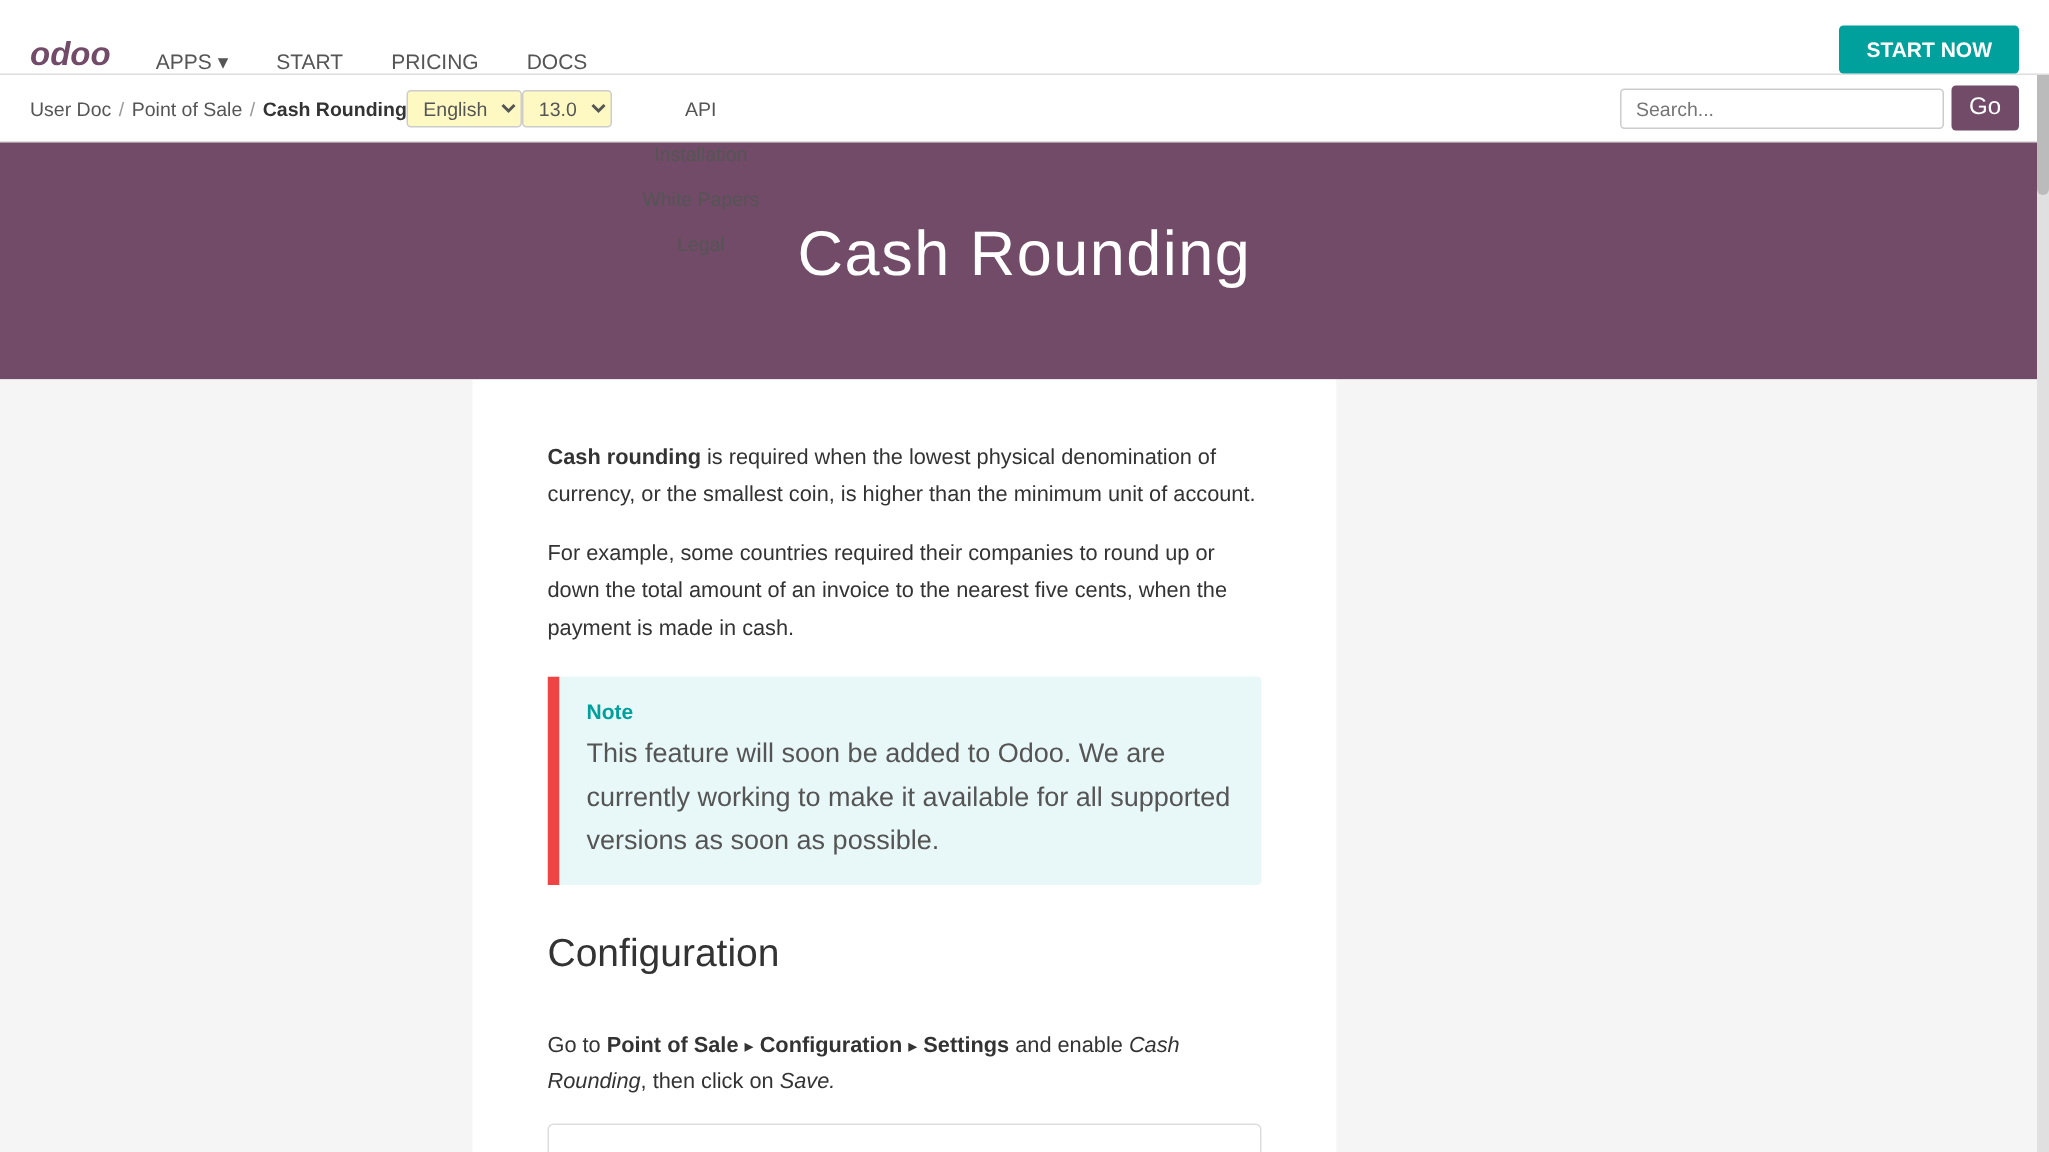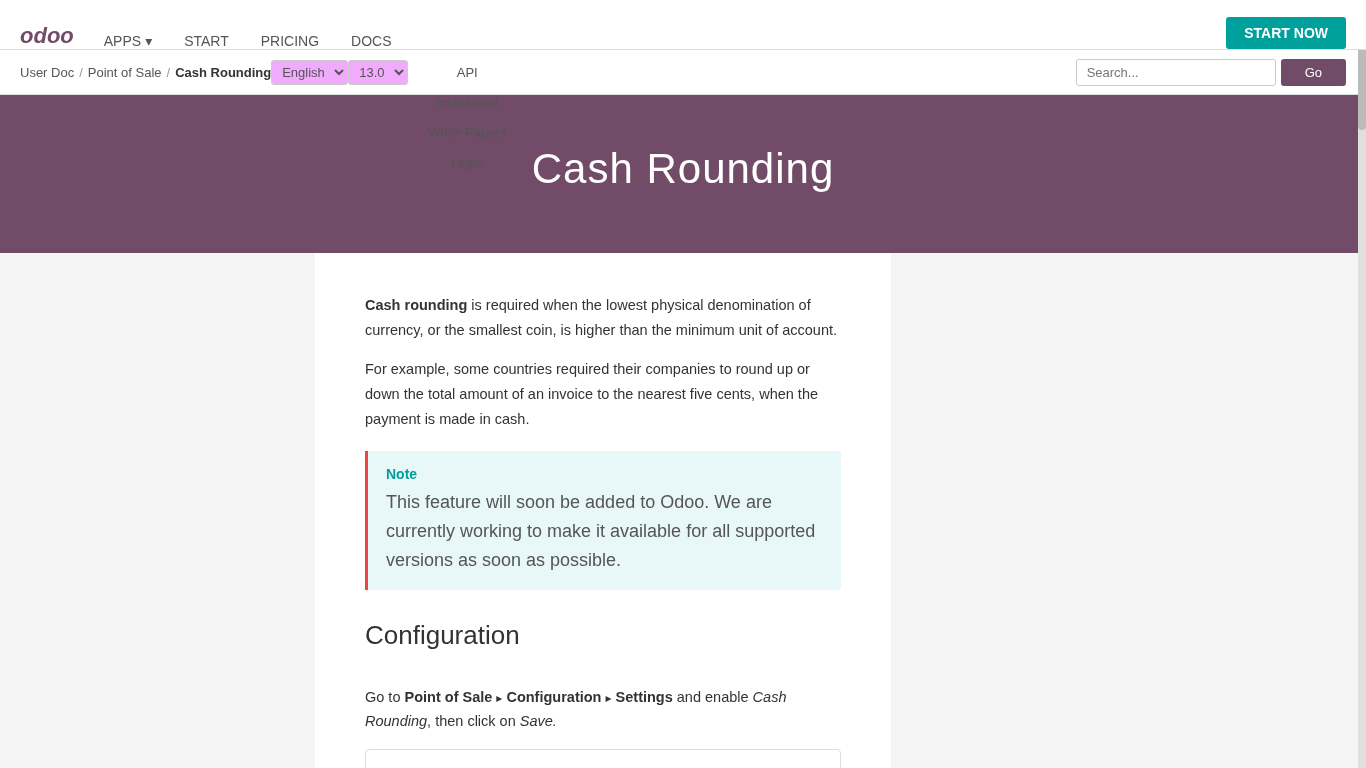--- a/index.html
+++ b/index.html
@@ -84,44 +84,44 @@
       color: #555;
       font-size: 13px;
     }
 
     .lang-select, .ver-select {
       border: 1px solid #ccc;
       border-radius: 3px;
       padding: 3px 6px;
       font-size: 13px;
       color: #555;
-      background: #f0abfc;
+      background: #fef9c3;
       cursor: pointer;
     }
 
     .search-container {
       display: flex;
       align-items: center;
       margin-left: auto;
       gap: 5px;
     }
     .search-input {
       border: 1px solid #ccc;
       border-radius: 3px;
       padding: 5px 10px;
       font-size: 13px;
-      width: 200px;
+      width: 216px;
       color: #555;
     }
     .search-btn {
       background: #714B67;
       color: #fff;
       border: none;
-      padding: 6px 24px;
-      font-size: 13px;
+      padding: 6px 12px;
+      font-size: 16px;
       cursor: pointer;
       border-radius: 3px;
     }
 
     
     .hero {
       background: #714B67;
       padding: 50px 20px 60px;
       text-align: center;
     }
@@ -166,21 +166,21 @@
       font-size: 14.5px;
       line-height: 1.7;
       color: #333;
       margin-bottom: 15px;
     }
 
     .content-area strong { font-weight: 700; }
     .content-area em { font-style: italic; }
 
     .note-box {
-      border-left: 3px solid #ef4444;
+      border-left: 8px solid #ef4444;
       background: #e8f7f7;
       padding: 15px 18px;
       margin: 20px 0 30px;
       border-radius: 0 3px 3px 0;
     }
     .note-box .note-title {
       font-weight: bold;
       color: #00A09D;
       font-size: 14px;
       margin-bottom: 6px;

